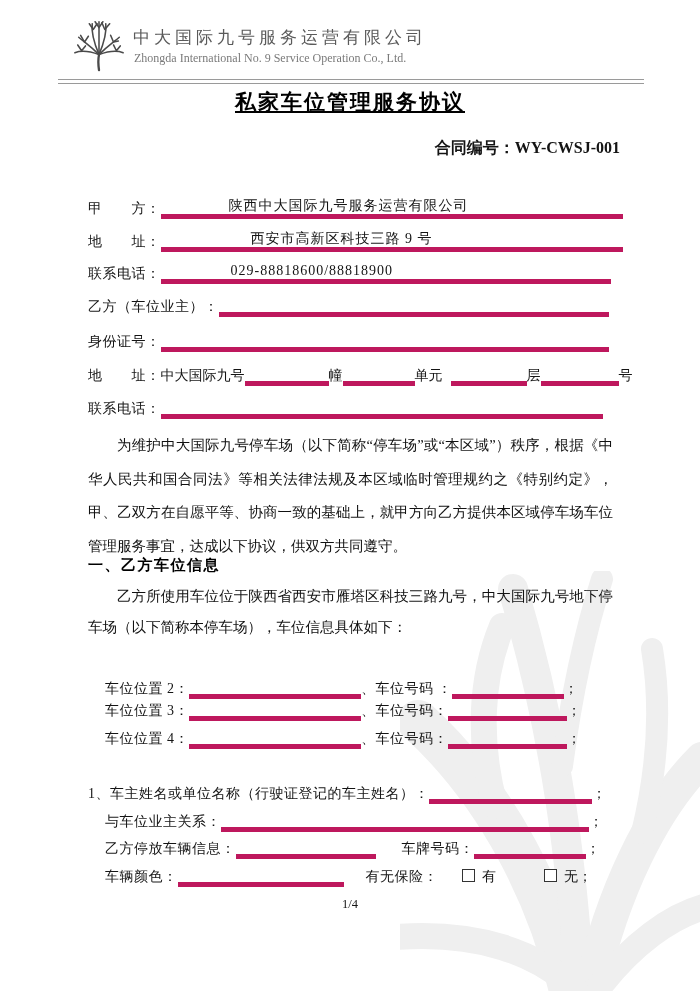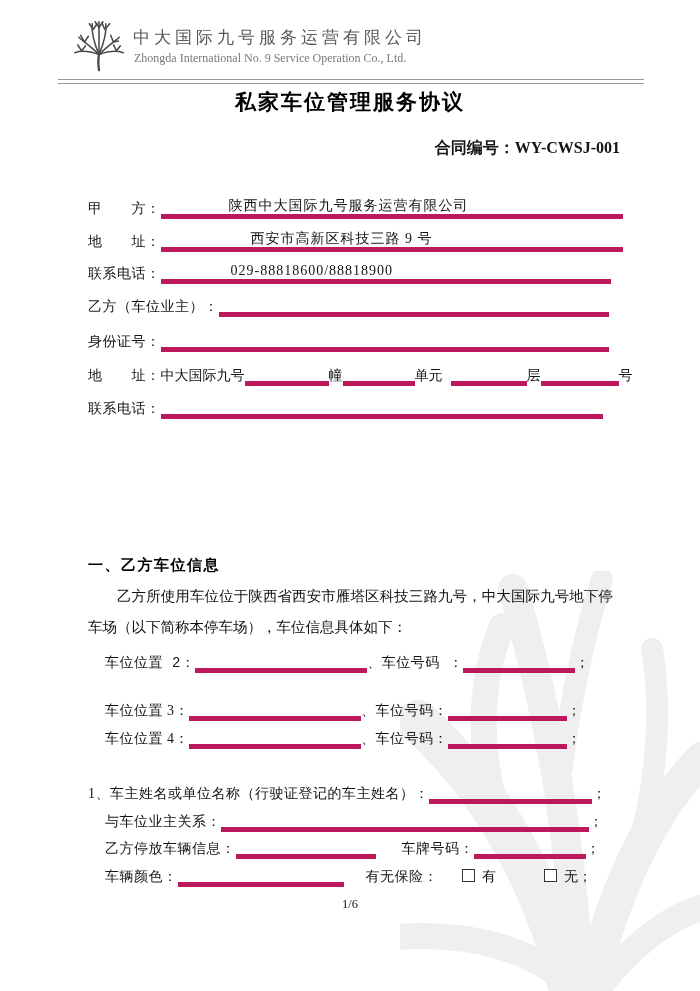--- a/index.html
+++ b/index.html
@@ -7,21 +7,21 @@
         font-family:"Liberation Serif", serif;color:#141414;}
   .abs{position:absolute;white-space:nowrap;}
   
   .company-cn{position:absolute;left:133px;top:26px;font-size:17px;color:#5a5a5a;
               letter-spacing:4px;font-weight:400;}
   .company-en{position:absolute;left:134px;top:51px;font-size:12px;color:#7a7a7a;}
   .header-rule{position:absolute;left:58px;top:79px;width:586px;height:3px;
                border-top:1px solid #9a9a9a;border-bottom:1px solid #9a9a9a;}
   
   .doc-title{position:absolute;left:0;top:88px;width:700px;text-align:center;
-             font-size:21px;font-weight:bold;letter-spacing:2px;color:#000;}
+             font-size:21px;font-weight:bold;letter-spacing:2px;color:#000;text-decoration:underline;}
   .doc-subtitle{position:absolute;left:0;top:125px;width:700px;text-align:center;
                 font-size:9.5px;font-weight:bold;color:#000;}
   .contract-no{position:absolute;top:138px;right:80px;font-size:16px;font-weight:bold;}
   
   .row{position:absolute;font-size:14px;line-height:20px;white-space:nowrap;}
   .lbl{letter-spacing:0.5px;}
   .blank{display:inline-block;height:18px;border-bottom:5px solid #be185d;
          vertical-align:bottom;}
   .blank .val{display:inline-block;letter-spacing:1px;}
   .tail{letter-spacing:0;}
@@ -96,25 +96,26 @@
   <div class="row" style="top:329px;left:88px;">
     <span class="lbl">身份证号：</span><span class="blank" style="width:448px;"></span>
   </div>
   <div class="row" style="top:363px;left:88px;">
     <span class="lbl">地　　址：</span><span>中大国际九号</span><span class="blank" style="width:84px;"></span><span>幢</span><span class="blank" style="width:72px;"></span><span>单元</span><span class="sp" style="width:8px;"></span><span class="blank" style="width:76px;"></span><span>层</span><span class="blank" style="width:78px;"></span><span>号</span>
   </div>
   <div class="row" style="top:396px;left:88px;">
     <span class="lbl">联系电话：</span><span class="blank" style="width:442px;"></span>
   </div>
 
+  <div class="para preamble" style="white-space:normal;">为维护中大国际九号停车场（以下简称“停车场”或“本区域”）秩序，根据《中华人民共和国合同法》等相关法律法规及本区域临时管理规约之《特别约定》，甲、乙双方在自愿平等、协商一致的基础上，就甲方向乙方提供本区域停车场车位管理服务事宜，达成以下协议，供双方共同遵守。</div>
 
   <div class="sec-h" style="top:556px;">一、乙方车位信息</div>
   <div class="para s1-intro" style="white-space:normal;">乙方所使用车位位于陕西省西安市雁塔区科技三路九号，中大国际九号地下停车场（以下简称本停车场），车位信息具体如下：</div>
 
-  <div class="row" style="top:650px;left:105px;font-family:Liberation Mono, monospace;">
+  <div class="row" style="top:676px;left:105px;">
     <span class="lbl">车位位置 2：</span><span class="blank" style="width:172px;"></span><span class="lbl">、车位号码 ：</span><span class="blank" style="width:112px;"></span><span class="tail">；</span>
   </div>
   <div class="row" style="top:698px;left:105px;">
     <span class="lbl">车位位置 3：</span><span class="blank" style="width:172px;"></span><span class="lbl">、车位号码：</span><span class="blank" style="width:119px;"></span><span class="tail">；</span>
   </div>
   <div class="row" style="top:726px;left:105px;">
     <span class="lbl">车位位置 4：</span><span class="blank" style="width:172px;"></span><span class="lbl">、车位号码：</span><span class="blank" style="width:119px;"></span><span class="tail">；</span>
   </div>
 
 
@@ -124,14 +125,14 @@
   <div class="row" style="top:809px;left:105px;">
     <span class="lbl">与车位业主关系：</span><span class="blank" style="width:368px;"></span><span class="tail">；</span>
   </div>
   <div class="row" style="top:836px;left:105px;">
     <span class="lbl">乙方停放车辆信息：</span><span class="blank" style="width:140px;"></span><span class="sp" style="width:26px;"></span><span class="lbl">车牌号码：</span><span class="blank" style="width:112px;"></span><span class="tail">；</span>
   </div>
   <div class="row" style="top:864px;left:105px;">
     <span class="lbl">车辆颜色：</span><span class="blank" style="width:166px;"></span><span class="sp" style="width:22px;"></span><span class="lbl">有无保险：</span><span class="sp" style="width:24px;"></span><span class="cbx"></span><span>有</span><span class="sp" style="width:48px;"></span><span class="cbx"></span><span>无；</span>
   </div>
 
-  <div class="page-no">1/6</div>
+  <div class="page-no">1/4</div>
 </div>
 
 </body></html>

